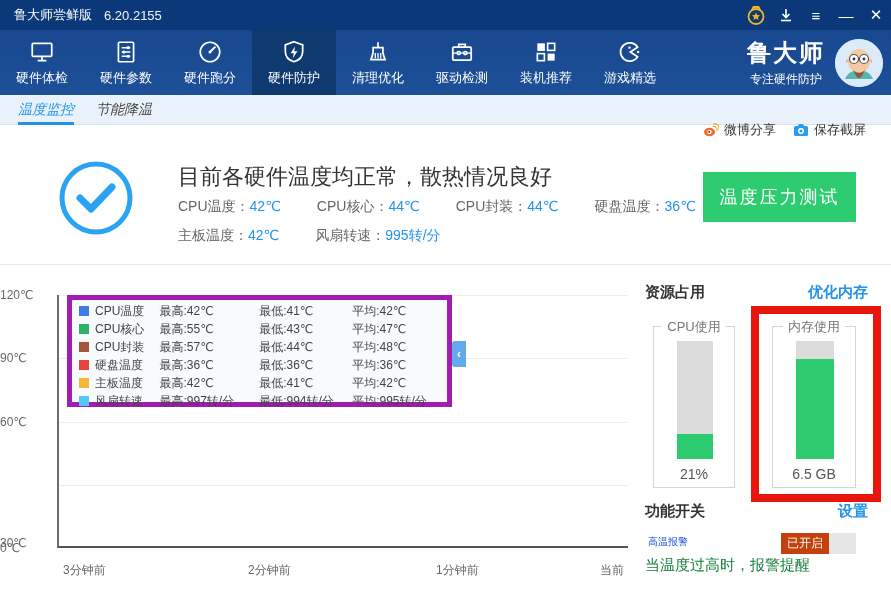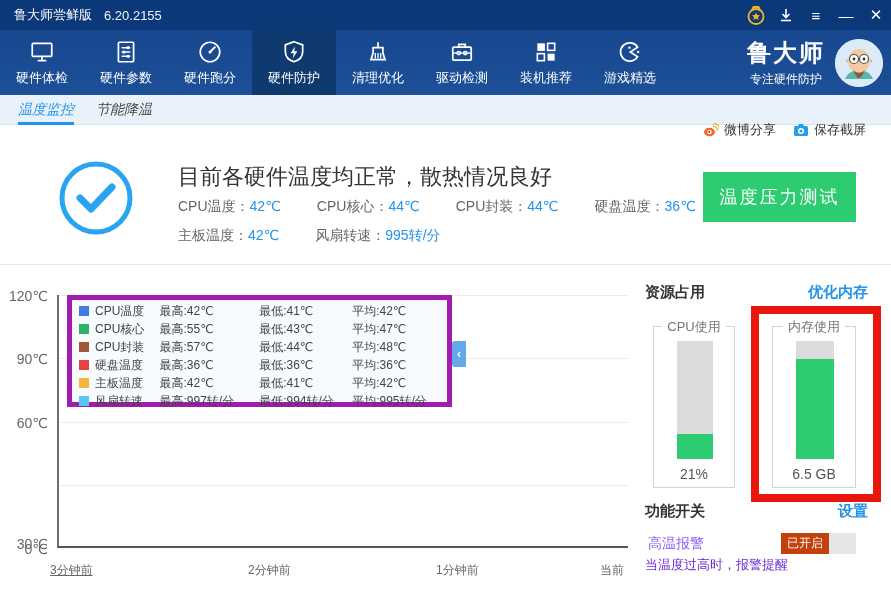--- a/index.html
+++ b/index.html
@@ -36,21 +36,21 @@
   
   .status-title { position:absolute; left:178px; top:162px; font-size:22px; color:#333; }
   .m-row { position:absolute; left:178px; display:flex; font-size:14px; }
   .m-pair { margin-right:36px; white-space:nowrap; }
   .m-label { color:#666; }
   .m-value { color:#2493ea; }
   .stress-btn { position:absolute; left:703px; top:172px; width:153px; height:50px; background:#2ecc71; color:#fff; font-size:18px; border:none; letter-spacing:2px; font-family:inherit; }
   .divider { position:absolute; left:0; top:264px; width:891px; height:1px; background:#e8e8e8; }
 
   
-  .ytick { position:absolute; width:48px; text-align:right; font-size:14px; color:#666; }
+  .ytick { position:absolute; width:48px; font-size:12px; color:#666; }
   .plot { position:absolute; left:57px; top:295px; width:571px; height:253px; border-left:2px solid #6e6e6e; border-bottom:2px solid #555; }
   .gridline { position:absolute; left:0; width:100%; height:1px; background:#ececec; }
   .legend-box { position:absolute; left:8px; top:0px; width:385px; height:112px; background:#f7fbfe; border:5px solid #a21caf; padding-top:2px; }
   .lg-row { display:flex; align-items:center; height:18px; font-size:12px; color:#444; }
   .lg-swatch { width:10px; height:10px; margin-left:7px; margin-right:6px; flex:none; }
   .lg-name { width:68px; }
   .lg-max { width:105px; }
   .lg-min { width:98px; }
   .lg-avg { width:100px; }
   .collapse-tab { position:absolute; left:393px; top:46px; width:14px; height:26px; background:#64a9ec; color:#fff; border-radius:3px 0 0 3px; font-size:12px; font-weight:bold; display:flex; align-items:center; justify-content:center; }
@@ -60,24 +60,24 @@
   .panel-h { position:absolute; font-size:15px; font-weight:bold; color:#333; }
   .panel-link { position:absolute; font-size:15px; font-weight:bold; color:#2493ea; text-align:right; }
   .gaugebox { position:absolute; border:1px solid #ccd6df; background:#fff; }
   .gaugebox .g-title { position:absolute; top:-9px; left:0; width:100%; text-align:center; font-size:13px; color:#777; }
   .gaugebox .g-title span { background:#fff; padding:0 5px; }
   .g-bar { position:absolute; background:#dcdcdc; overflow:hidden; }
   .g-fill { position:absolute; bottom:0; left:0; width:100%; background:#2ecc71; }
   .g-value { position:absolute; bottom:5px; width:100%; text-align:center; font-size:14px; color:#555; }
   .red-box { position:absolute; left:751px; top:306px; width:130px; height:196px; border:8px solid #e8160c; pointer-events:none; }
 
-  .switch-label { position:absolute; font-size:14px; color:#8b5cf6; }
+  .switch-label { position:absolute; font-size:10px; color:#1d4ed8; }
   .toggle { position:absolute; left:781px; top:533px; width:75px; height:21px; display:flex; background:#e6e6e6; }
   .toggle-on { width:48px; height:21px; background:#c2410c; color:#fff; font-size:12px; display:flex; align-items:center; justify-content:center; }
-  .switch-desc { position:absolute; left:645px; top:556px; font-size:13px; color:#6d28d9; }
+  .switch-desc { position:absolute; left:645px; top:556px; font-size:15px; color:#15803d; }
 </style>
 </head>
 <body>
 
 <div class="titlebar">
   <span class="t-name">鲁大师尝鲜版</span>
   <span class="t-ver">6.20.2155</span>
   <div class="t-icons">
     <div class="t-btn">
       <svg width="24" height="24" viewBox="0 0 24 24">
@@ -280,21 +280,21 @@
       <span class="lg-swatch" style="background: rgb(84, 200, 240);"></span>
       <span class="lg-name">风扇转速</span>
       <span class="lg-max">最高:997转/分</span>
       <span class="lg-min">最低:994转/分</span>
       <span class="lg-avg">平均:995转/分</span>
     </div>
   </div>
   <div class="collapse-tab">‹</div>
 </div>
 
-<div class="xtick" style="left:50px;text-decoration:underline;">3分钟前</div>
+<div class="xtick" style="left:63px;">3分钟前</div>
 <div class="xtick" style="left:248px;">2分钟前</div>
 <div class="xtick" style="left:436px;">1分钟前</div>
 <div class="xtick" style="left:600px;">当前</div>
 
 <div class="panel-h" style="left:645px; top:283px;">资源占用</div>
 <div class="panel-link" style="left:788px; top:283px; width:80px;">优化内存</div>
 
 <div class="gaugebox" style="left:653px; top:326px; width:82px; height:162px;">
   <div class="g-title"><span>CPU使用</span></div>
   <div class="g-bar" style="left:23px; top:14px; width:36px; height:118px;">

